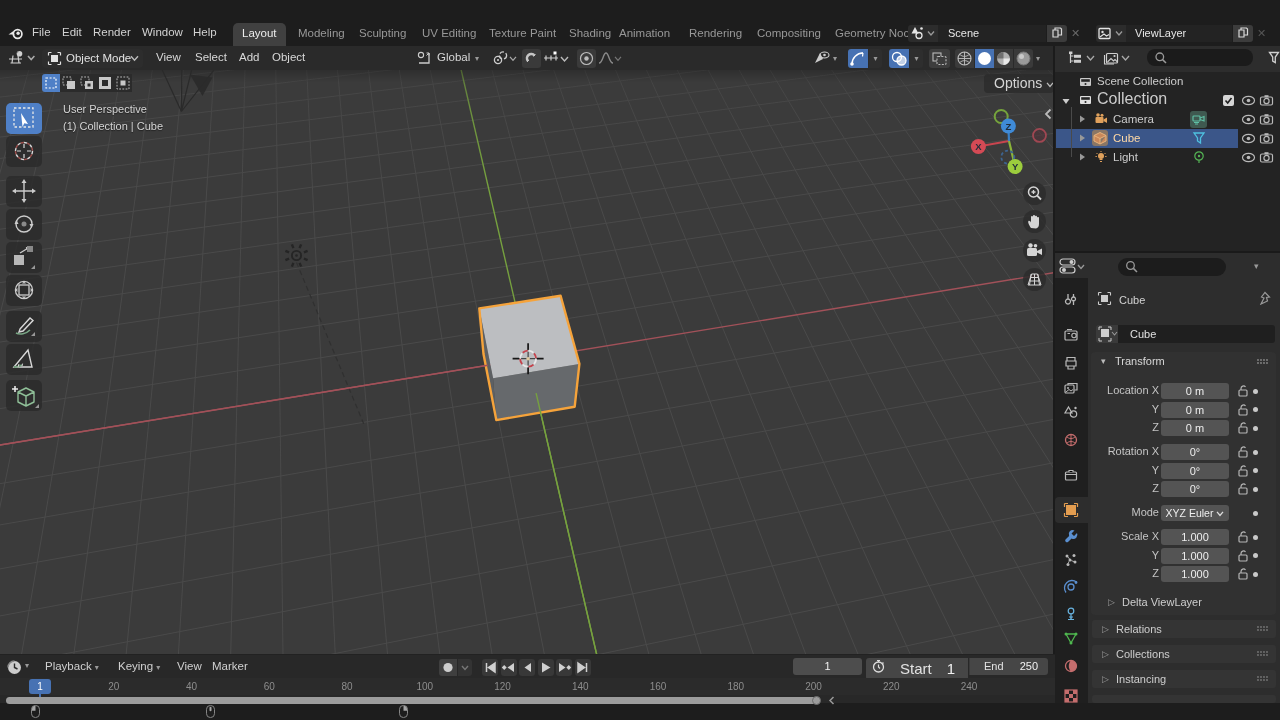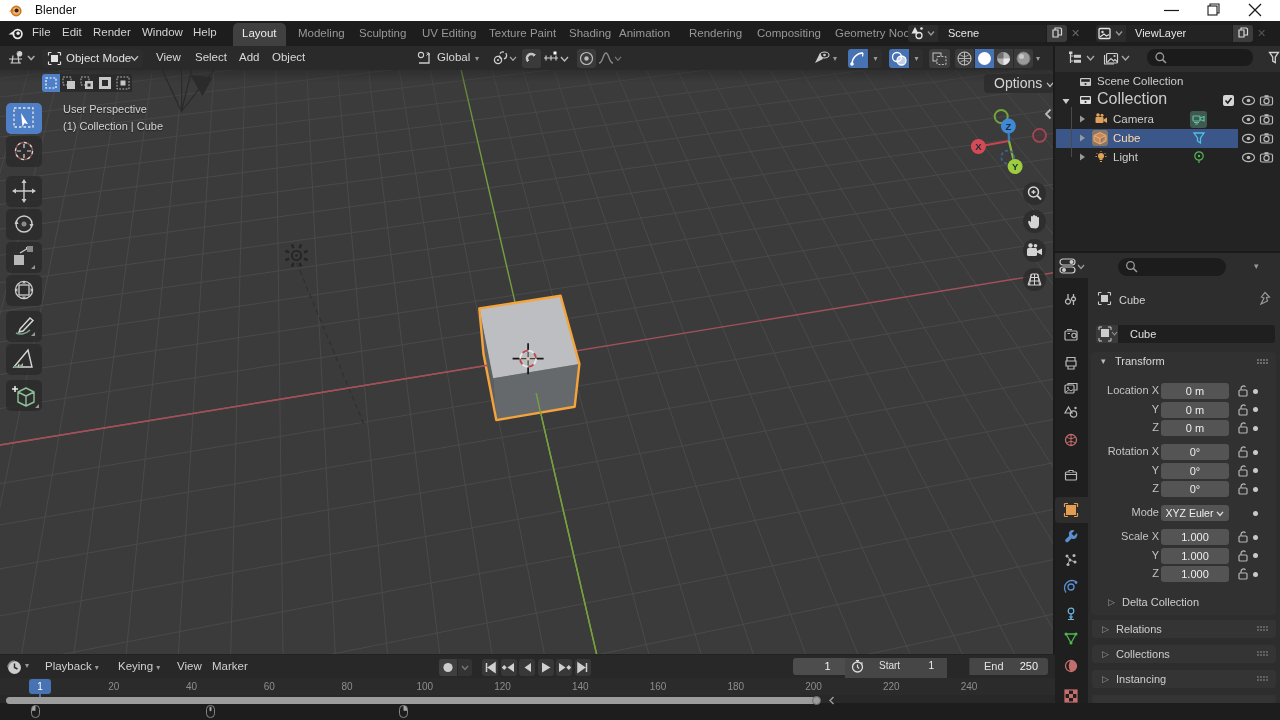--- a/index.html
+++ b/index.html
@@ -232,34 +232,20 @@
         </svg>
       </div>
       <div class="abs" style="left:984px;top:4px;width:70px;height:19px;background:#2b2b2bd0;border-radius:4px;color:#d5d5d5;font-size:14px;line-height:19px;white-space:nowrap"><span style="margin-left:10px">Options</span><svg style="display:inline-block;margin-left:4px" width="8" height="6" viewBox="0 0 8 6">
           <path d="M1 0.8 L4 4.4 L7 0.8" stroke="#bbb" stroke-width="1.3" fill="none"></path>
         </svg></div>
       <svg class="abs" style="left:1044px;top:38px" width="8" height="12" viewBox="0 0 8 12">
         <path d="M6.5 1.5 L2 6 L6.5 10.5" stroke="#bbbbbb" stroke-width="1.8" fill="none"></path>
       </svg>
     </div>
 
-<div id="titlebar">
- <svg class="icon" style="left:8px;top:3px" width="15" height="15" viewBox="0 0 15 15">
-  <circle cx="8.2" cy="8" r="4.6" fill="#f0b27a" stroke="#d07818" stroke-width="1.6"></circle>
-  <circle cx="8.6" cy="7.4" r="2" fill="#3a2410"></circle>
-  <path d="M1 8.6 L5.5 5.2 C4.8 7 5.2 8 6.5 8.6 Z" fill="#d07818"></path>
- </svg>
- <span class="tname">Blender</span>
- <svg class="icon" style="left:1160px;top:0" width="120" height="21" viewBox="0 0 120 21">
-  <path d="M4 10.5 H19" stroke="#1a1a1a" stroke-width="1.2"></path>
-  <rect x="48" y="6" width="9" height="9" fill="none" stroke="#1a1a1a" stroke-width="1.1"></rect>
-  <path d="M50 6 V4 H59 V13 H57" fill="none" stroke="#1a1a1a" stroke-width="1.1"></path>
-  <path d="M89 4 L101 16 M101 4 L89 16" stroke="#1a1a1a" stroke-width="1.3"></path>
- </svg>
-</div>
 
 <div id="menubar">
  <svg class="icon" style="left:7px;top:4px" width="18" height="17" viewBox="0 0 18 17">
   <circle cx="10.6" cy="9" r="4.3" fill="none" stroke="#e9e9e9" stroke-width="1.7"></circle>
   <circle cx="11.1" cy="8.3" r="1.7" fill="#e9e9e9"></circle>
   <path d="M1.5 9.6 L6.8 5.8 C6.2 7.5 6.5 8.6 8 9.4 Z" fill="#e9e9e9"></path>
  </svg>
  <span class="mitem" style="left:32px">File</span>
  <span class="mitem" style="left:62px">Edit</span>
  <span class="mitem" style="left:93px">Render</span>
@@ -486,21 +472,21 @@
           <path d="M2 3 L8.5 7.5 L2 12 Z" fill="#d0d0d0"></path>
           <path d="M11.8 5 L14.2 7.5 L11.8 10 L9.4 7.5 Z" fill="#d0d0d0"></path>
         </svg>
       </div>
       <div class="abs" style="left:574.5px;top:4px;width:16px;height:17px;background:#383838;border-radius:3px">
         <svg style="position:absolute;left:0.5px;top:1px" width="15" height="15" viewBox="0 0 15 15">
           <path d="M11.5 3 V12 M3 3 L9.5 7.5 L3 12 Z" stroke="#d0d0d0" stroke-width="1.5" fill="#d0d0d0"></path>
         </svg>
       </div>
       <div class="abs" style="left:793px;top:3px;width:69px;height:17px;background:#4d4d4d;border-radius:3px;color:#f2f2f2;font-size:11px;text-align:center;line-height:17px">1</div>
-      <div class="abs" style="left:845px;top:3px;width:102px;height:22px;background:#464646;border-radius:3px 0 0 3px;font-size:10px;color:#e2e2e2">
+      <div class="abs" style="left:866px;top:3px;width:102px;height:22px;background:#464646;border-radius:3px 0 0 3px;font-size:15px;color:#e2e2e2">
         <svg style="position:absolute;left:5px;top:1px" width="15" height="15" viewBox="0 0 15 15">
           <circle cx="7.5" cy="8" r="5" fill="none" stroke="#ddd" stroke-width="1.3"></circle>
           <path d="M7.5 5.5 V8 L9 9.5 M6 1.5 H9 M7.5 1.5 V3 M11.5 3.5 L12.5 4.5" stroke="#ddd" stroke-width="1.2" fill="none"></path>
         </svg>
         <span style="position:absolute;left:34px;top:2px">Start</span>
         <span style="position:absolute;right:13px;top:2px;color:#f0f0f0">1</span>
       </div>
       <div class="abs" style="left:969px;top:3px;width:79px;height:17px;background:#464646;border-radius:0 3px 3px 0;border-left:1px solid #3a3a3a;font-size:11px;color:#e2e2e2">
         <span style="position:absolute;left:14px;top:2px">End</span>
         <span style="position:absolute;right:10px;top:2px;color:#f0f0f0">250</span>
@@ -764,21 +750,21 @@
     </svg>
     <div class="abs" style="left:1253px;top:553.0px;width:5px;height:5px;border-radius:3px;background:#c9c9c9"></div>
     <div class="plabel" style="left:1059px;top:567px">Z</div>
     <div class="pfield" style="top:566px">1.000</div>
     <svg class="icon" style="left:1236px;top:567px" width="14" height="14" viewBox="0 0 14 14">
       <rect x="3" y="6" width="8" height="6" rx="1" fill="none" stroke="#b5b5b5" stroke-width="1.2"></rect>
       <path d="M5 6 V4.5 A2.5 2.5 0 0 1 9.5 3" fill="none" stroke="#b5b5b5" stroke-width="1.2"></path>
     </svg>
     <div class="abs" style="left:1253px;top:571.5px;width:5px;height:5px;border-radius:3px;background:#c9c9c9"></div>
     <span class="prow" style="left:1108px;top:597px;color:#999;font-size:9px">▷</span>
-    <span class="prow" style="left:1122px;top:596px;color:#cecece">Delta Collection</span>
+    <span class="prow" style="left:1122px;top:596px;color:#cecece">Delta ViewLayer</span>
     <div class="pbar" style="top:620px">
       <span style="position:absolute;left:10px;top:4px;font-size:9px;color:#999">▷</span>
       <span style="position:absolute;left:24px;top:3px">Relations</span>
       <svg style="position:absolute;right:6px;top:5px" width="14" height="8" viewBox="0 0 14 8">
         <circle cx="2" cy="2" r="0.9" fill="#777"></circle>
         <circle cx="5" cy="2" r="0.9" fill="#777"></circle>
         <circle cx="8" cy="2" r="0.9" fill="#777"></circle>
         <circle cx="11" cy="2" r="0.9" fill="#777"></circle>
         <circle cx="2" cy="5" r="0.9" fill="#777"></circle>
         <circle cx="5" cy="5" r="0.9" fill="#777"></circle>

